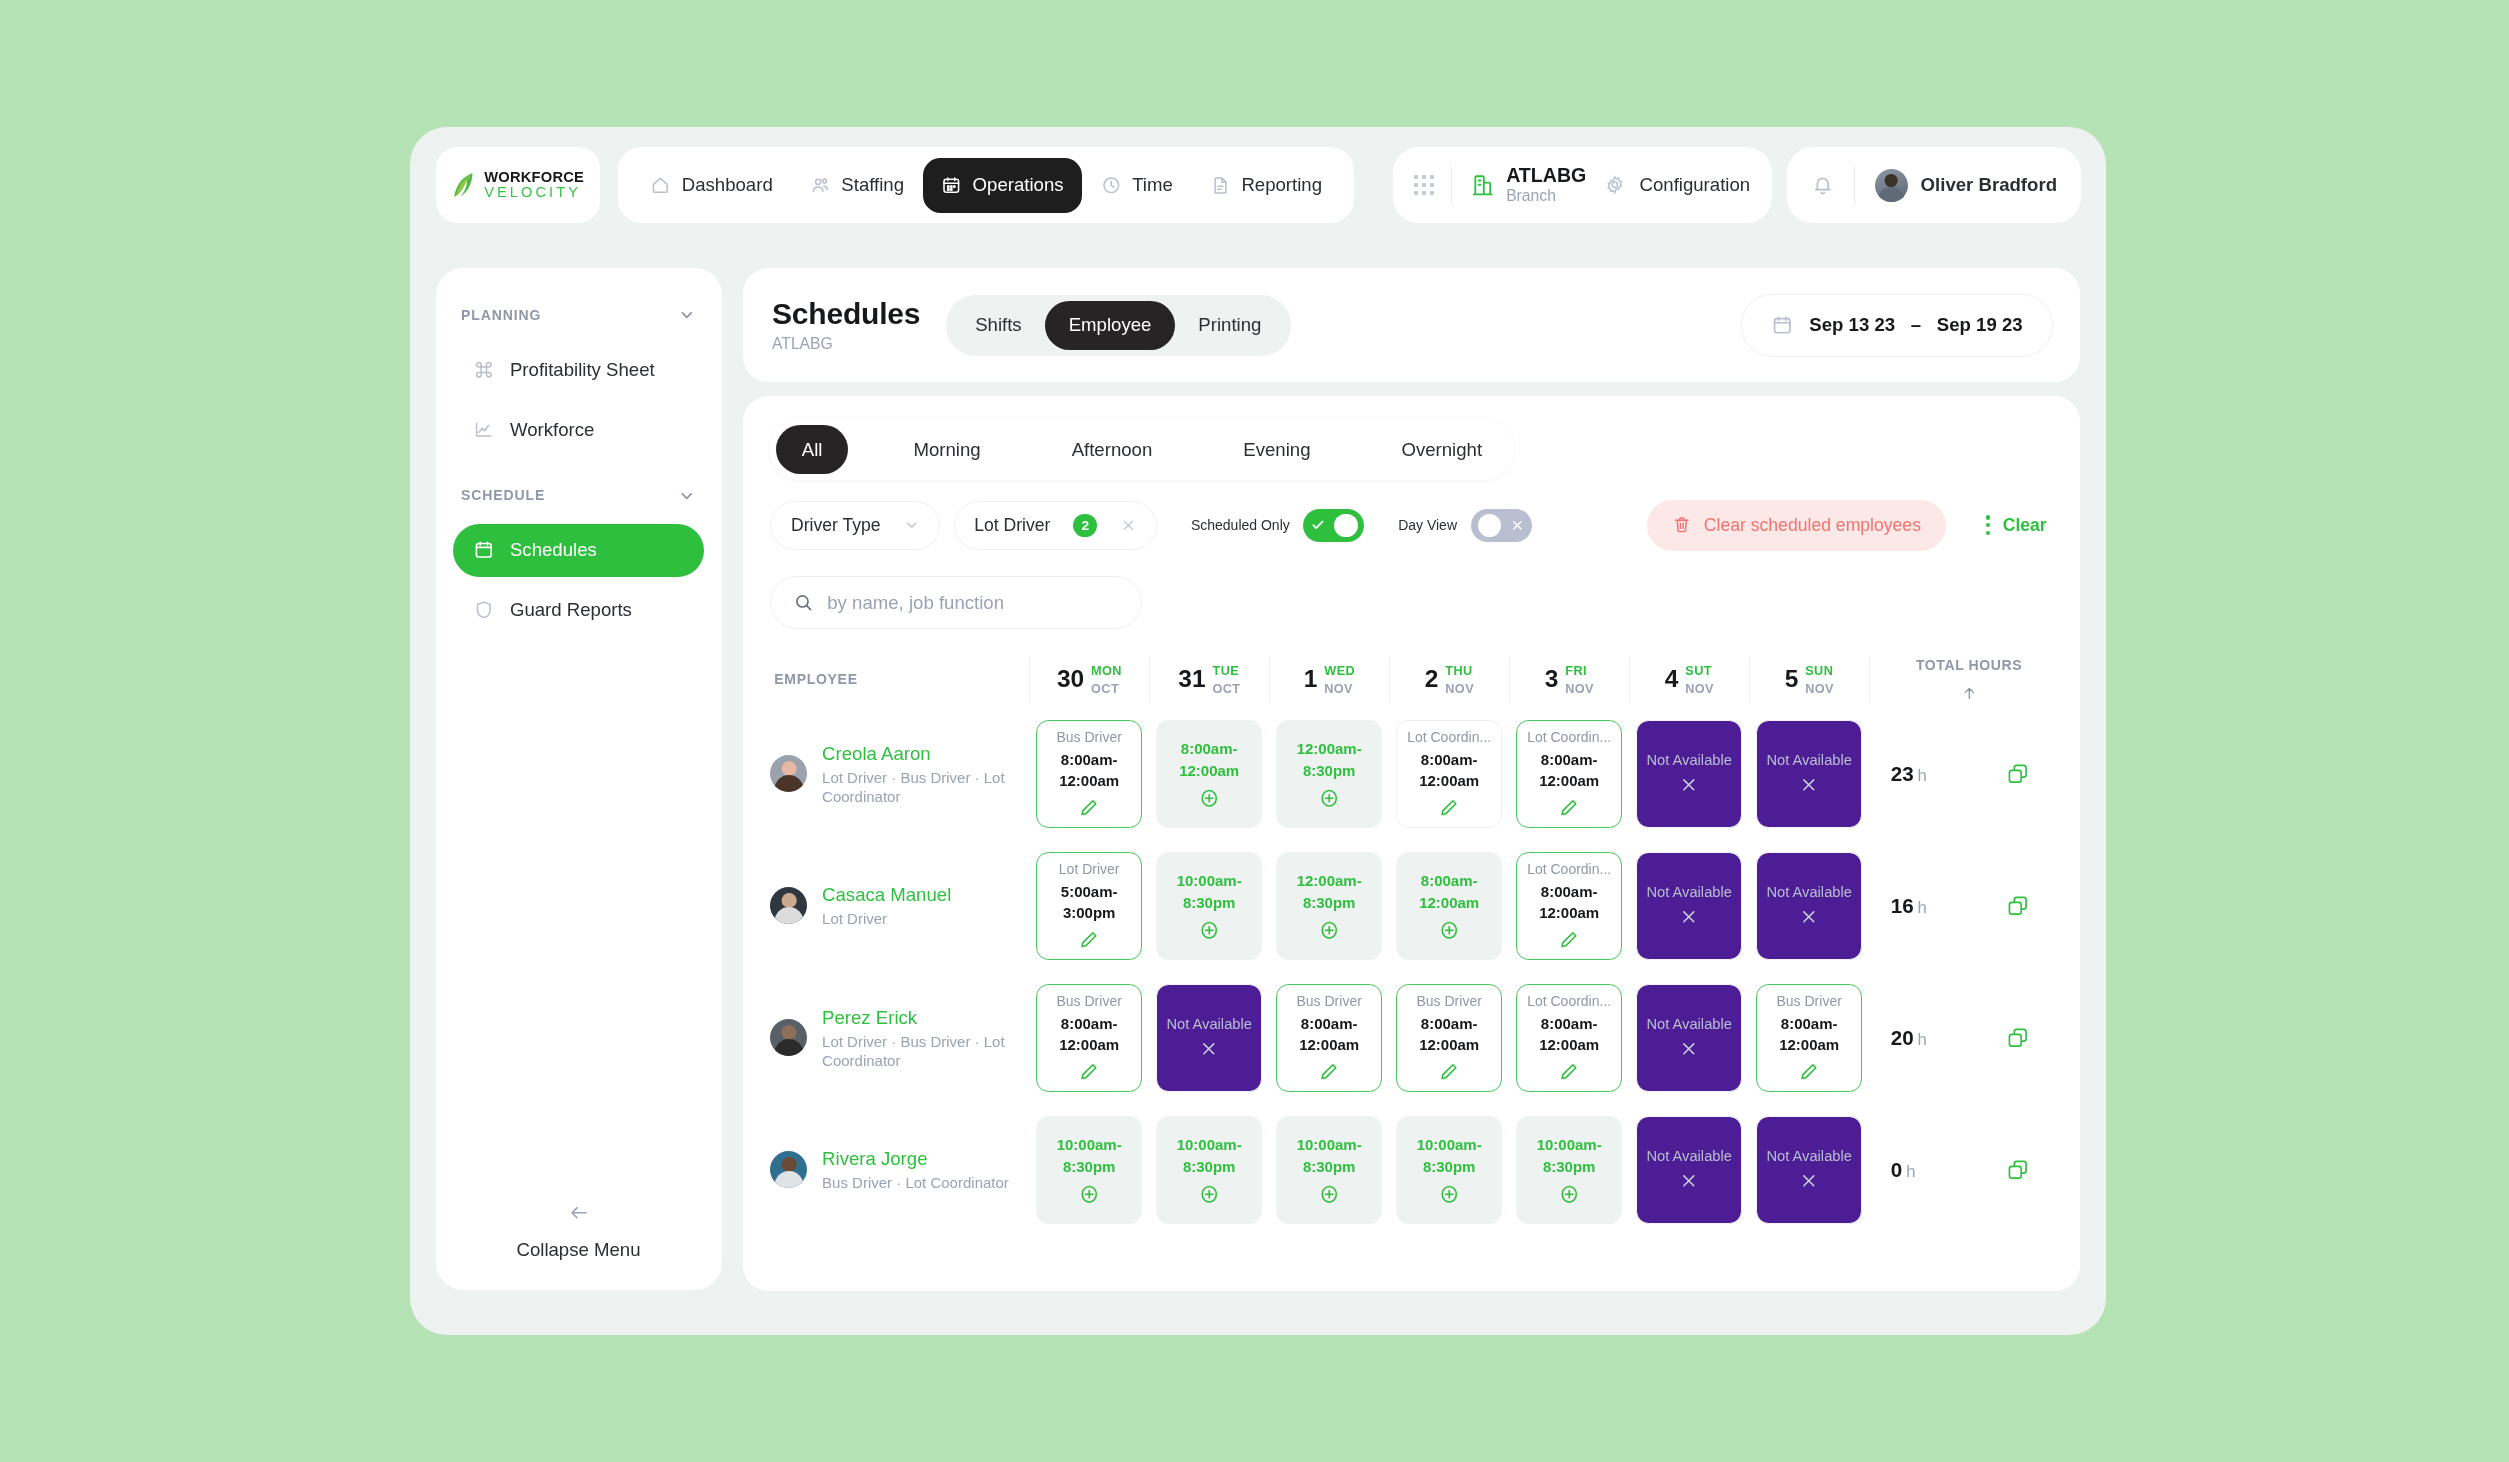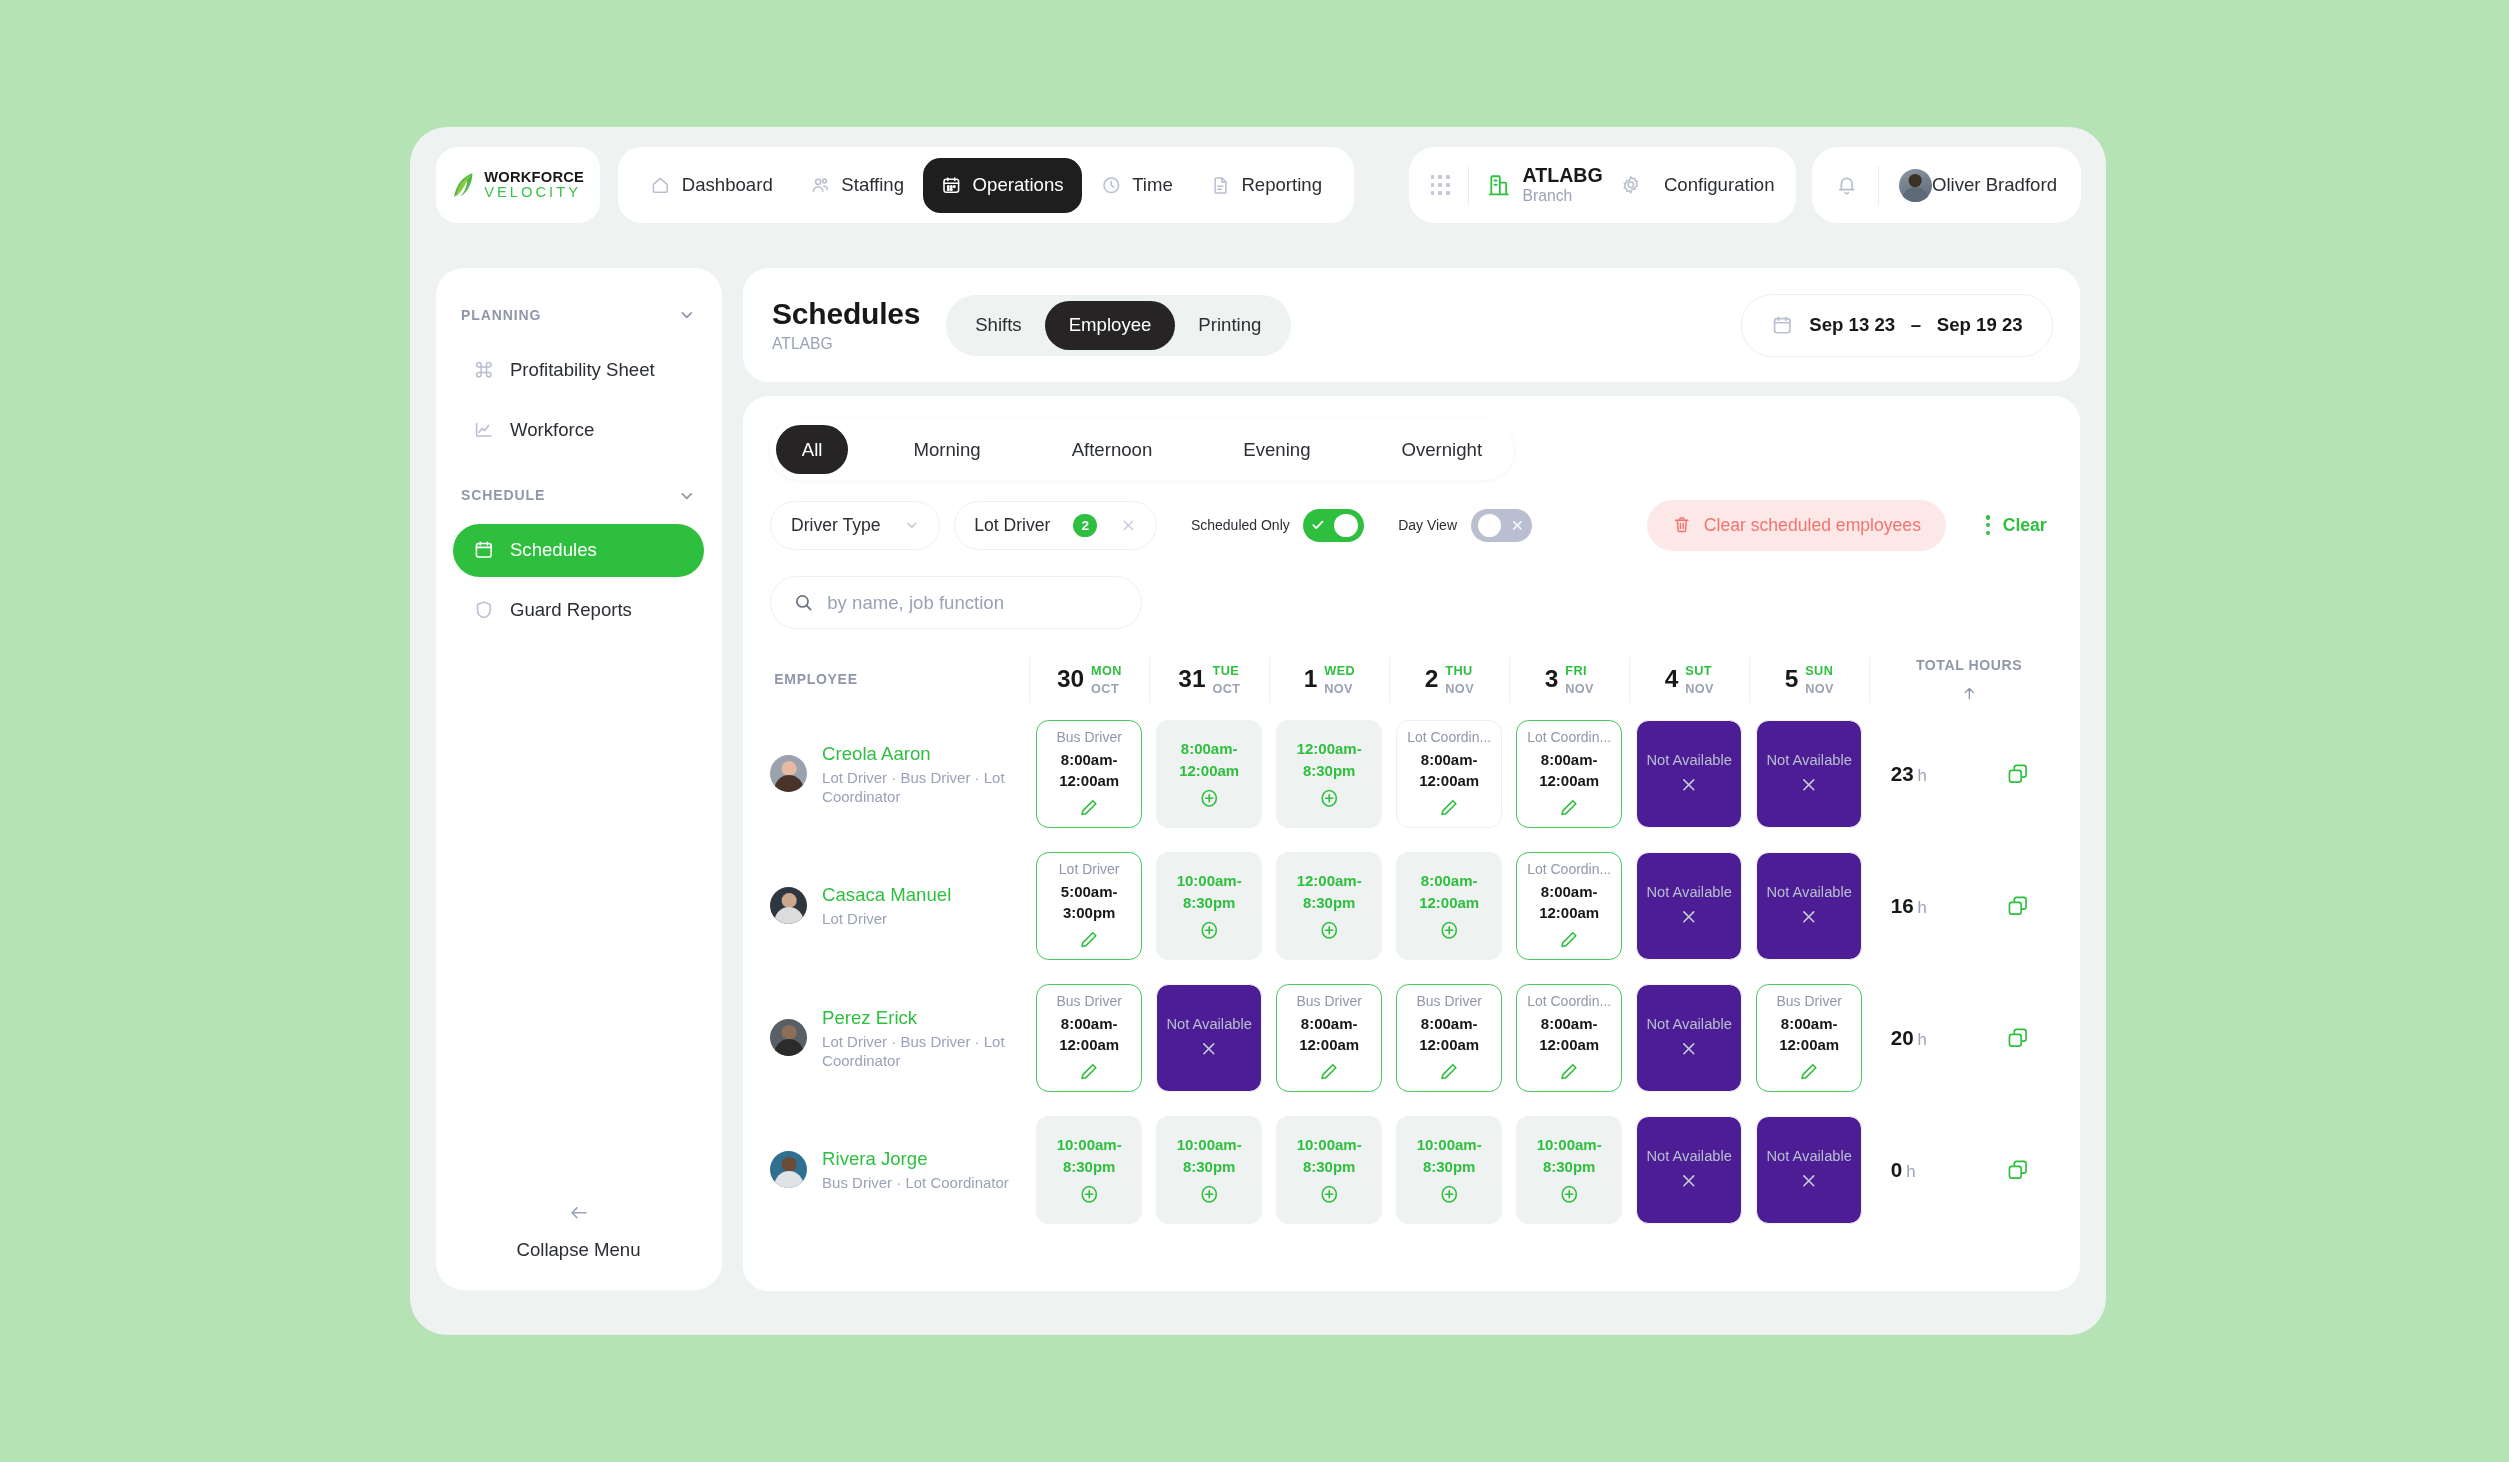--- a/index.html
+++ b/index.html
@@ -61,29 +61,29 @@
     height: 76px; background: #fff; border-radius: 25.5px;
     display: flex; align-items: center; padding: 0 21.6px; gap: 17.6px;
   }
   .grid-dots { display: grid; grid-template-columns: repeat(3,3.9px); gap: 3.9px; }
   .grid-dots i { width: 3.9px; height: 3.9px; background: #c3c9d8; border-radius: 1px; display: block; }
   .vdiv { width: 1px; height: 39px; background: #e7eaf0; }
   .branch-info { display: flex; align-items: center; gap: 10.8px; }
   .branch-txt { line-height: 1.18; }
   .branch-name { font-size: 19.6px; font-weight: 700; color: #16181a; }
   .branch-sub { font-size: 15.7px; color: #9aa2b5; }
-  .cfg { display: flex; align-items: center; gap: 22px; font-size: 18.6px; color: #2b2f33; cursor: pointer; }
+  .cfg { display: flex; align-items: center; gap: 14px; font-size: 18.6px; color: #2b2f33; cursor: pointer; }
   .cfg .ic { color: #b9bfd0; display: flex; }
 
   .user-pill {
     height: 76px; background: #fff; border-radius: 25.5px;
     display: flex; align-items: center; padding: 0 23.5px; gap: 19.6px;
   }
   .bell { color: #b9bfd0; display: flex; cursor: pointer; }
-  .user-chip { display: flex; align-items: center; gap: 0; cursor: pointer; }
+  .user-chip { display: flex; align-items: center; gap: 13px; cursor: pointer; font-weight: bold; }
   .avatar {
     width: 33px; height: 33px; border-radius: 50%;
     background: linear-gradient(160deg,#8c96a5,#5d6675);
     position: relative; overflow: hidden; flex: none;
   }
   .avatar::before {
     content:""; position:absolute; left:50%; top:17%;
     width:12.7px; height:12.7px; border-radius:50%;
     background:#3b3226; transform:translateX(-50%);
   }

